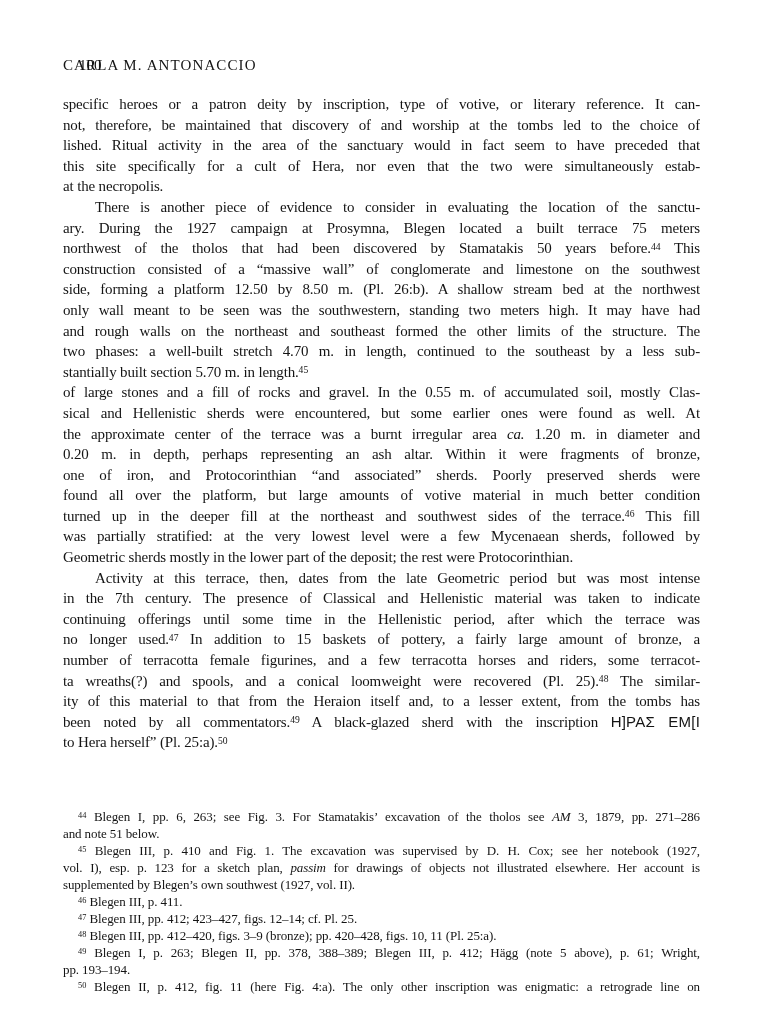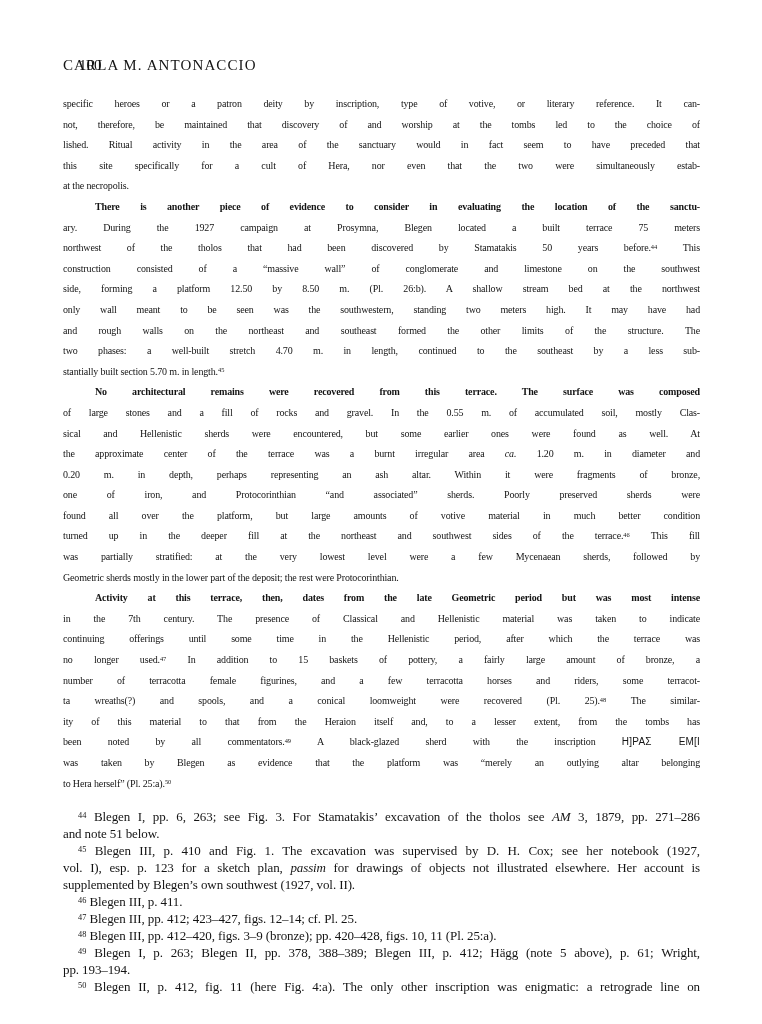--- a/index.html
+++ b/index.html
@@ -29,21 +29,21 @@
   .runhead {
     display: block;
     text-align: left;
     letter-spacing: 1.1px;
   }
   #body-text {
     position: absolute;
     top: 94px;
     left: 63px;
     width: 637px;
-    font-size: 10px;
+    font-size: 15px;
     line-height: 20.6px;
     letter-spacing: -0.15px;
   }
   #footnotes {
     position: absolute;
     top: 808px;
     left: 63px;
     width: 637px;
     font-size: 13px;
     line-height: 17px;
@@ -55,21 +55,21 @@
     text-align: justify;
     text-align-last: justify;
   }
   .fline {
     height: 17px;
     overflow: hidden;
     text-align: justify;
     text-align-last: justify;
   }
   .endleft { text-align-last: left; }
-  #body-text .indent { text-indent: 32px; font-weight: bold; }
+  #body-text .indent { text-indent: 32px; }
   #footnotes .indent { text-indent: 15px; }
   .sup {
     font-size: 64%;
     position: relative;
     top: -0.38em;
     letter-spacing: 0;
   }
   .i { font-style: italic; }
   .sans {
     font-family: "Liberation Sans", sans-serif;
@@ -98,41 +98,39 @@
       <div class="bline">ary. During the 1927 campaign at Prosymna, Blegen located a built terrace 75 meters</div>
       <div class="bline">northwest of the tholos that had been discovered by Stamatakis 50 years before.<span class="sup">44</span> This</div>
       <div class="bline">construction consisted of a “massive wall” of conglomerate and limestone on the southwest</div>
       <div class="bline">side, forming a platform 12.50 by 8.50 m. (Pl. 26:b). A shallow stream bed at the northwest</div>
       <div class="bline">only wall meant to be seen was the southwestern, standing two meters high. It may have had</div>
       <div class="bline">and rough walls on the northeast and southeast formed the other limits of the structure. The</div>
       <div class="bline">two phases: a well-built stretch 4.70 m. in length, continued to the southeast by a less sub-</div>
       <div class="bline endleft">stantially built section 5.70 m. in length.<span class="sup">45</span></div>
     </div>
     <div>
-      <div class="bline indent">No architectural remains were recovered from this terrace. The surface was composed</div>
       <div class="bline">of large stones and a fill of rocks and gravel. In the 0.55 m. of accumulated soil, mostly Clas-</div>
       <div class="bline">sical and Hellenistic sherds were encountered, but some earlier ones were found as well. At</div>
       <div class="bline">the approximate center of the terrace was a burnt irregular area <span class="i">ca.</span> 1.20 m. in diameter and</div>
       <div class="bline">0.20 m. in depth, perhaps representing an ash altar. Within it were fragments of bronze,</div>
       <div class="bline">one of iron, and Protocorinthian “and associated” sherds. Poorly preserved sherds were</div>
       <div class="bline">found all over the platform, but large amounts of votive material in much better condition</div>
       <div class="bline">turned up in the deeper fill at the northeast and southwest sides of the terrace.<span class="sup">46</span> This fill</div>
       <div class="bline">was partially stratified: at the very lowest level were a few Mycenaean sherds, followed by</div>
       <div class="bline endleft">Geometric sherds mostly in the lower part of the deposit; the rest were Protocorinthian.</div>
     </div>
     <div>
       <div class="bline indent">Activity at this terrace, then, dates from the late Geometric period but was most intense</div>
       <div class="bline">in the 7th century. The presence of Classical and Hellenistic material was taken to indicate</div>
       <div class="bline">continuing offerings until some time in the Hellenistic period, after which the terrace was</div>
       <div class="bline">no longer used.<span class="sup">47</span> In addition to 15 baskets of pottery, a fairly large amount of bronze, a</div>
       <div class="bline">number of terracotta female figurines, and a few terracotta horses and riders, some terracot-</div>
       <div class="bline">ta wreaths(?) and spools, and a conical loomweight were recovered (Pl. 25).<span class="sup">48</span> The similar-</div>
       <div class="bline">ity of this material to that from the Heraion itself and, to a lesser extent, from the tombs has</div>
       <div class="bline">been noted by all commentators.<span class="sup">49</span> A black-glazed sherd with the inscription <span class="sans">H]ΡΑΣ ΕΜ[Ι</span></div>
-      <div class="bline">was taken by Blegen as evidence that the platform was “merely an outlying altar belonging</div>
       <div class="bline endleft">to Hera herself” (Pl. 25:a).<span class="sup">50</span></div>
     </div>
   </div>
 
 <div id="footnotes">
     <div>
       <div class="fline indent"><span class="sup">44</span> Blegen I, pp. 6, 263; see Fig. 3. For Stamatakis’ excavation of the tholos see <span class="i">AM</span> 3, 1879, pp. 271–286</div>
       <div class="fline endleft">and note 51 below.</div>
     </div>
     <div>

